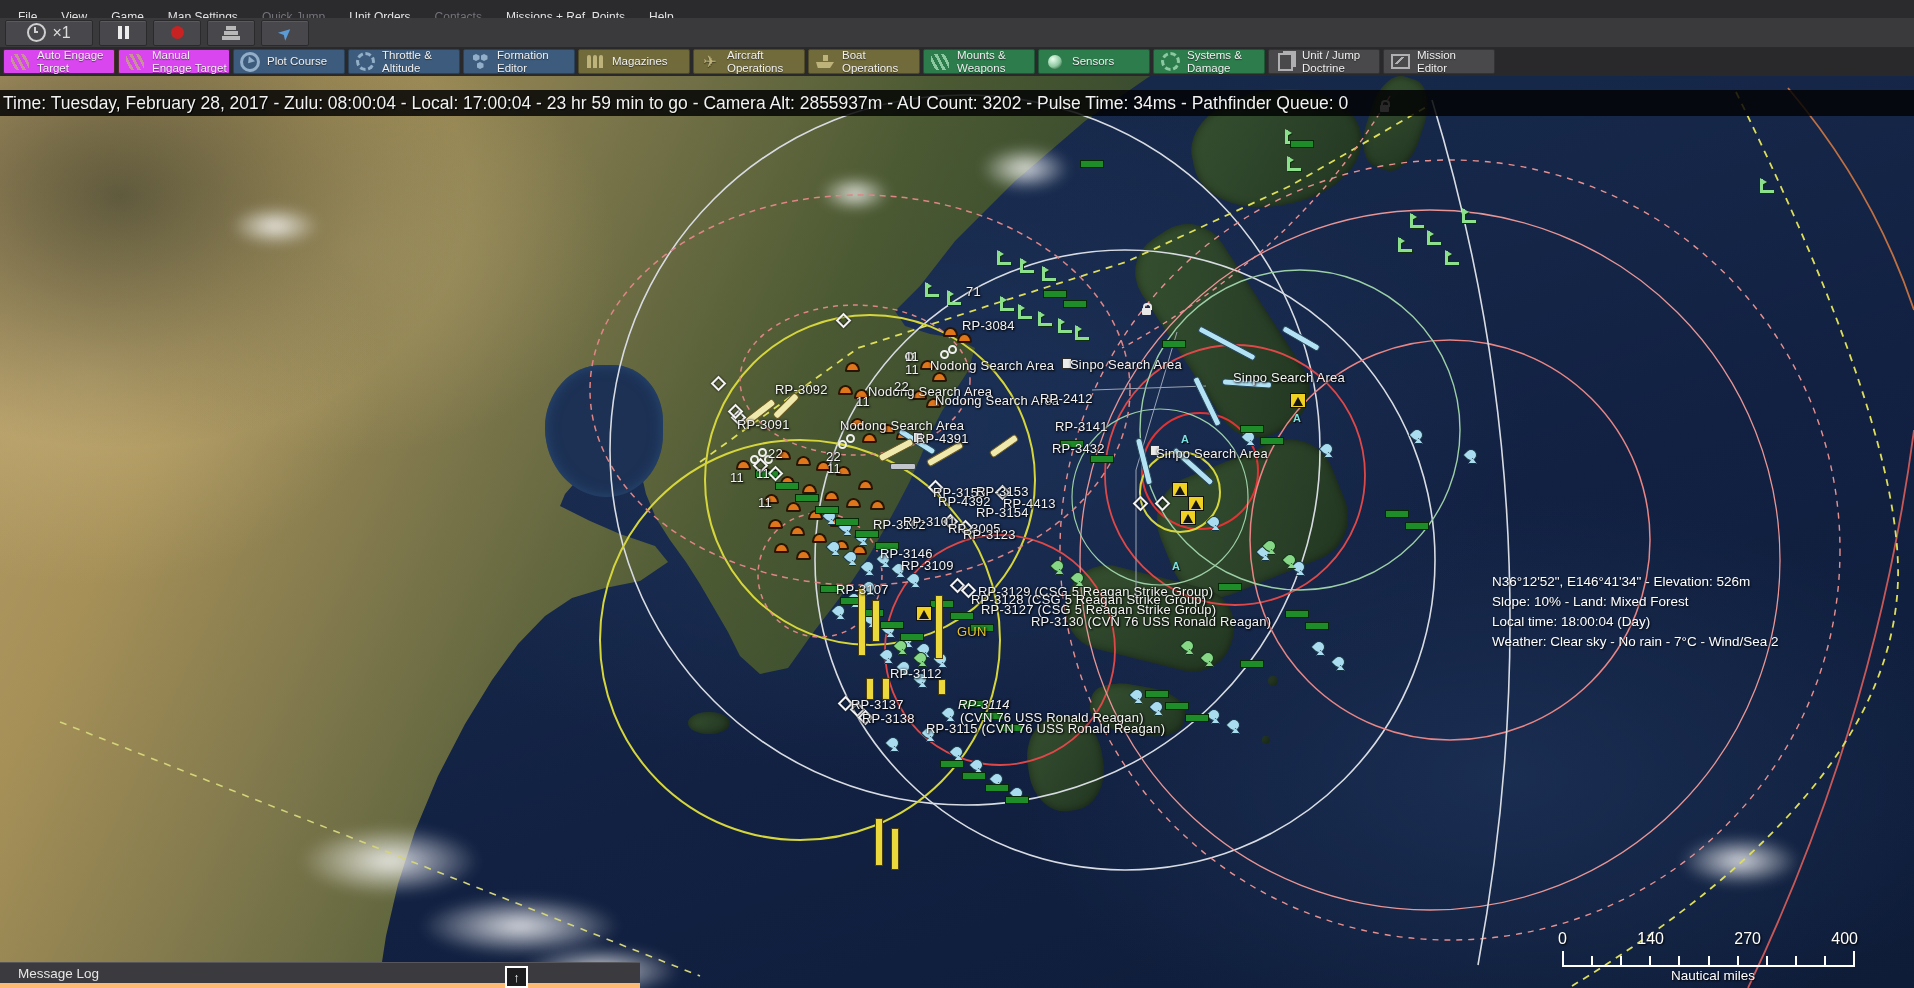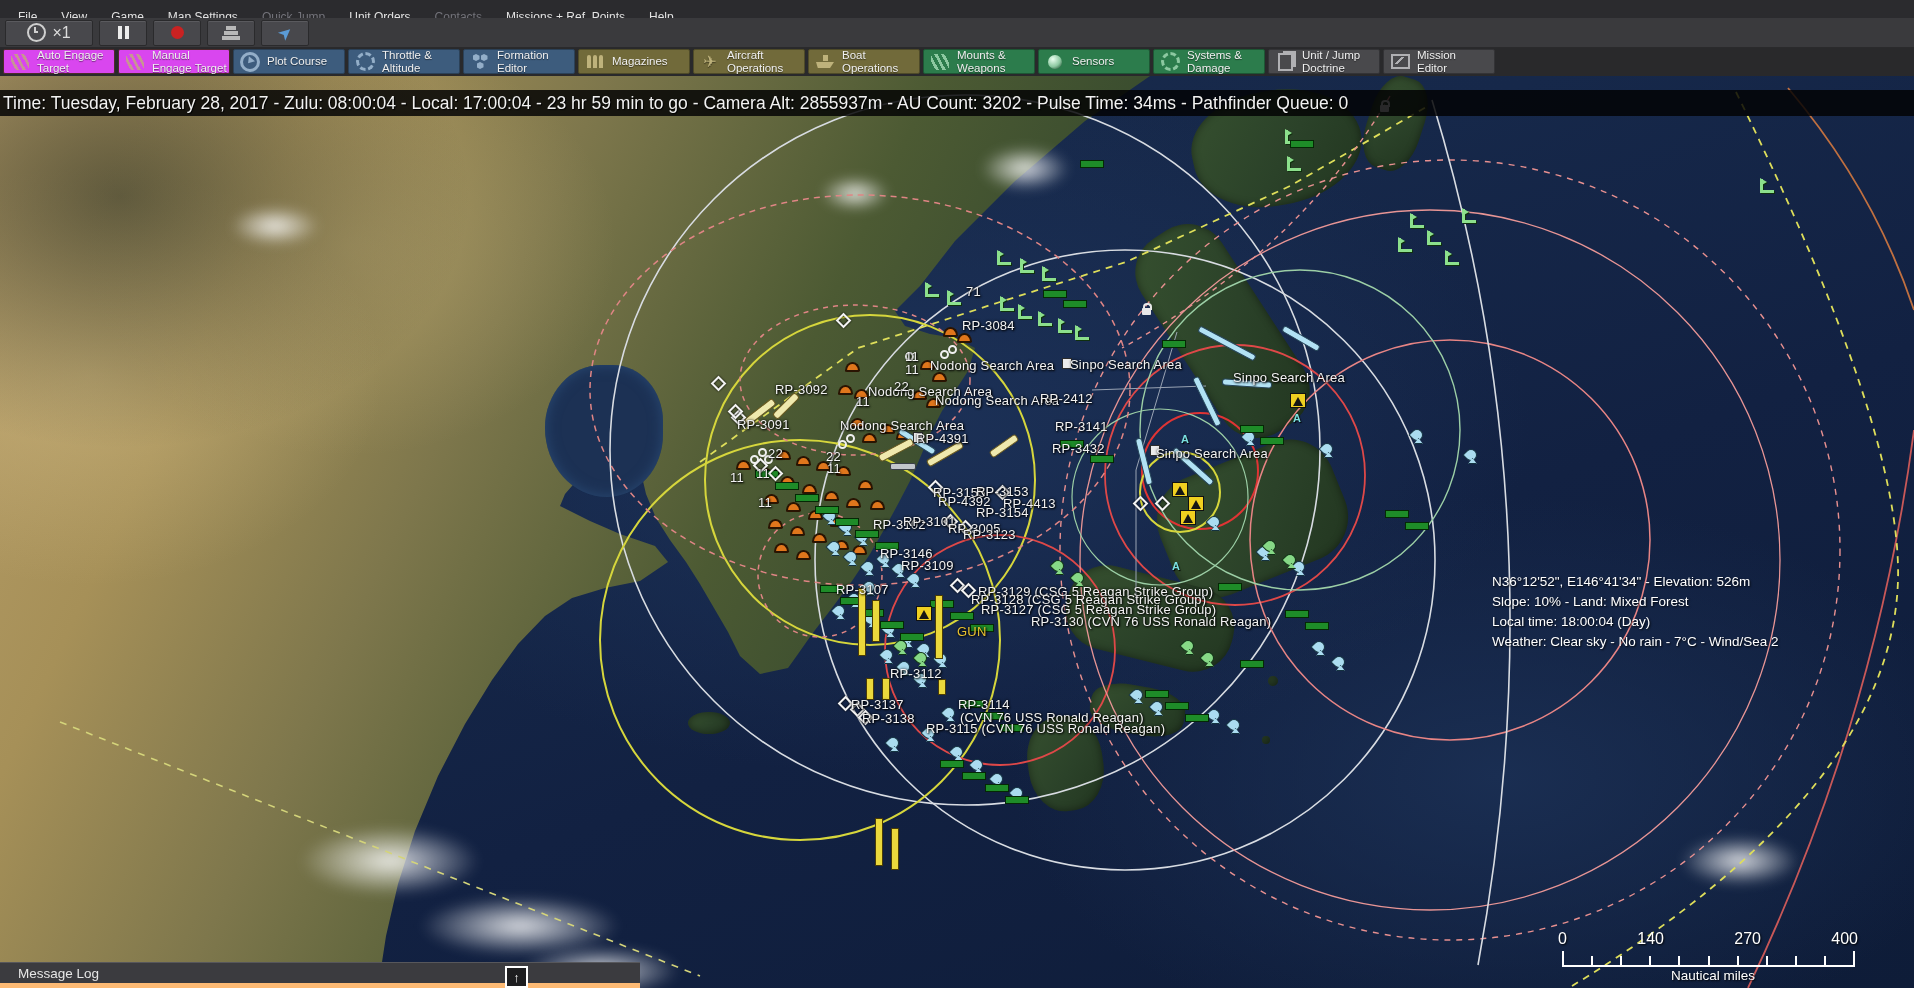--- a/index.html
+++ b/index.html
@@ -576,21 +576,21 @@
       <div class="map-label" style="left: 880px; top: 470px;">RP-3146</div>
       <div class="map-label" style="left: 901px; top: 482px;">RP-3109</div>
       <div class="map-label" style="left: 836px; top: 506px;">RP-3107</div>
       <div class="map-label" style="left: 978px; top: 508px; text-align: right;">RP-3129 (CSG 5 Reagan Strike Group)</div>
       <div class="map-label" style="left: 971px; top: 516px;">RP-3128 (CSG 5 Reagan Strike Group)</div>
       <div class="map-label" style="left: 981px; top: 526px;">RP-3127 (CSG 5 Reagan Strike Group)</div>
       <div class="map-label" style="left: 983px; top: 538px; margin-left: 48px;">RP-3130 (CVN 76 USS Ronald Reagan)</div>
       <div class="map-label" style="left: 957px; top: 548px; color: rgb(232, 194, 48);">GUN</div>
       <div class="map-label" style="left: 890px; top: 590px;">RP-3112</div>
       <div class="map-label" style="left: 851px; top: 621px;">RP-3137</div>
-      <div class="map-label" style="left: 958px; top: 621px;">RP-3114</div>
+      <div class="map-label" style="left: 958px; top: 621px; font-style: italic;">RP-3114</div>
       <div class="map-label" style="left: 862px; top: 635px;">RP-3138</div>
       <div class="map-label" style="left: 960px; top: 634px;">(CVN 76 USS Ronald Reagan)</div>
       <div class="map-label" style="left: 926px; top: 645px;">RP-3115 (CVN 76 USS Ronald Reagan)</div>
     </div>
 </div>
 
 <div class="timebar">
   <span>Time: Tuesday, February 28, 2017 - Zulu: 08:00:04 - Local: 17:00:04 - 23 hr 59 min to go -   Camera Alt: 2855937m  - AU Count: 3202 - Pulse Time: 34ms - Pathfinder Queue: 0</span>
 </div>
 

